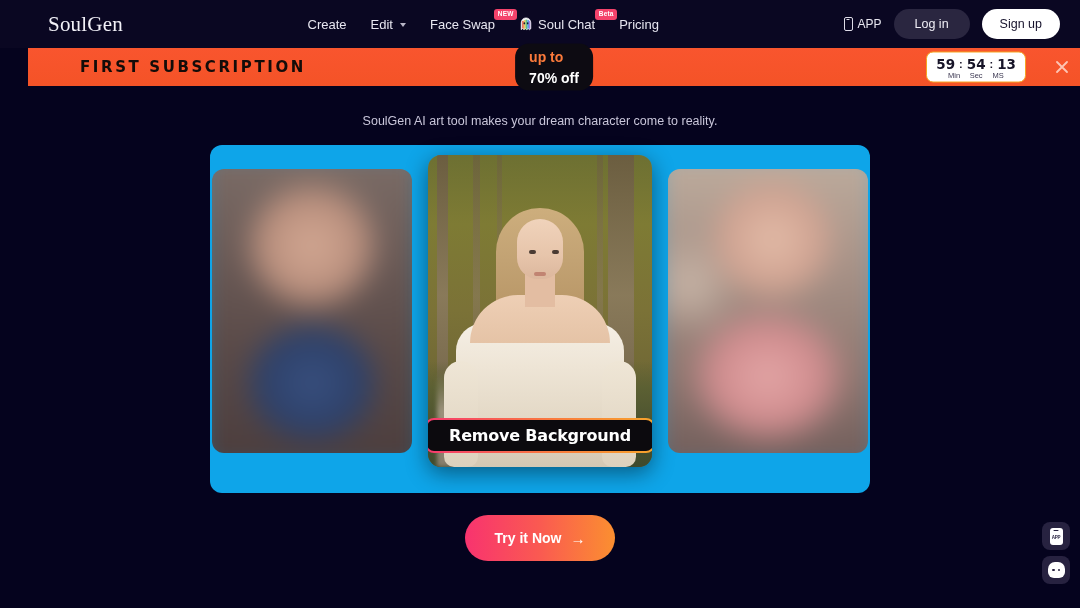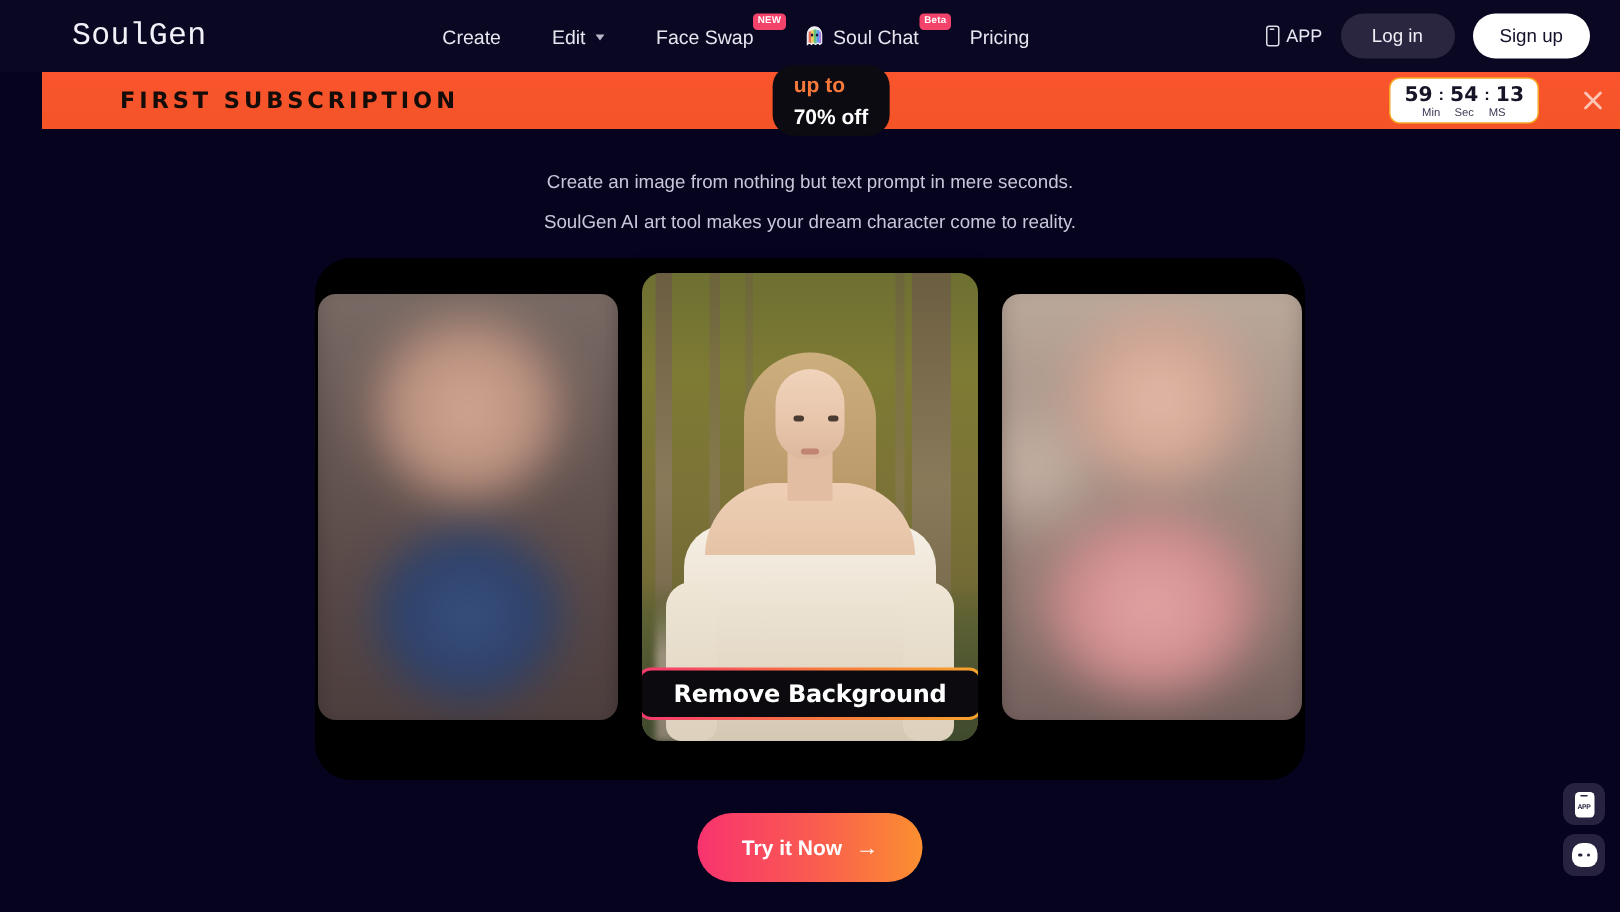--- a/index.html
+++ b/index.html
@@ -17,29 +17,29 @@
     background: #0a0722;
     display: flex;
     align-items: center;
     padding: 0 20px 0 48px;
   }
   .logo {
     color: #f2f1f8;
     font-size: 21px;
     letter-spacing: .2px;
     font-weight: 400;
-    font-family: Liberation Mono, monospace;
+    font-family: Liberation Serif, serif;
     white-space: nowrap;
   }
   .nav {
     flex: 1;
     display: flex;
     align-items: center;
     justify-content: center;
-    gap: 34px;
+    gap: 24px;
   }
   .nav-item {
     position: relative;
     display: flex;
     align-items: center;
     gap: 5px;
     color: #e7e6f0;
     font-size: 13px;
     white-space: nowrap;
     cursor: pointer;
@@ -192,22 +192,22 @@
     line-height: 19px;
     margin-top: 8px;
   }
 
   
   .carousel {
     position: relative;
     width: 660px;
     height: 348px;
     margin: 14px auto 0;
-    background: #000000;
-    border-radius: 24px;
+    background: #0ea5e9;
+    border-radius: 12px;
   }
   .slide {
     position: absolute;
     top: 24px;
     width: 200px;
     height: 284px;
     border-radius: 12px;
     overflow: hidden;
   }
   .slide.left  { left: 2px; }
@@ -460,21 +460,20 @@
       <span class="timer-lbl">MS</span>
     </div>
   </div>
 
   <svg class="promo-close" viewBox="0 0 24 24">
     <path d="M6 6 L18 18 M18 6 L6 18" stroke="#ffd9cd" stroke-width="2.2" stroke-linecap="round" fill="none"></path>
   </svg>
 </div>
 
 <div class="hero">
-  <p>Create an image from nothing but text prompt in mere seconds.</p>
   <p>SoulGen AI art tool makes your dream character come to reality.</p>
 </div>
 
 <div class="carousel">
 
   <div class="slide left">
     <div class="art art-left blurred"></div>
   </div>
 
   <div class="slide center">

